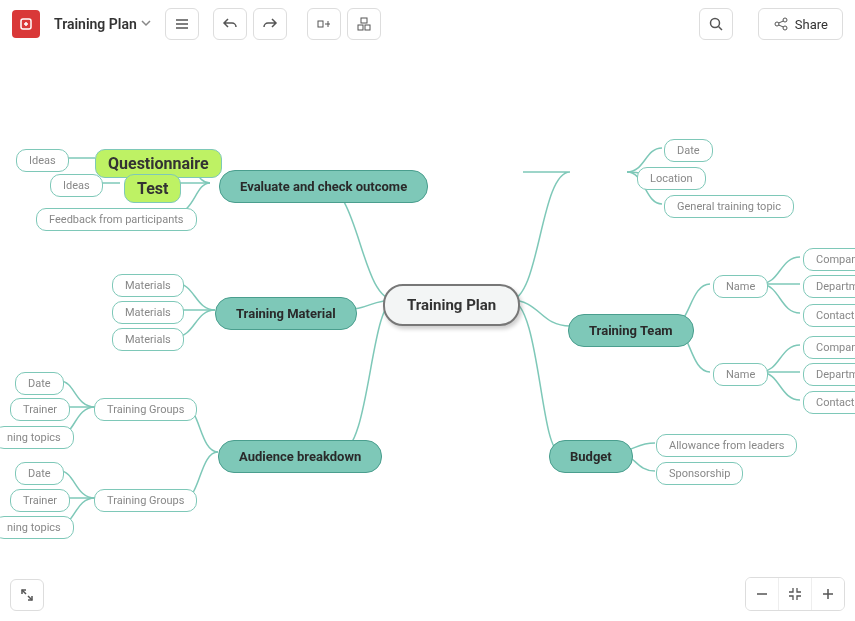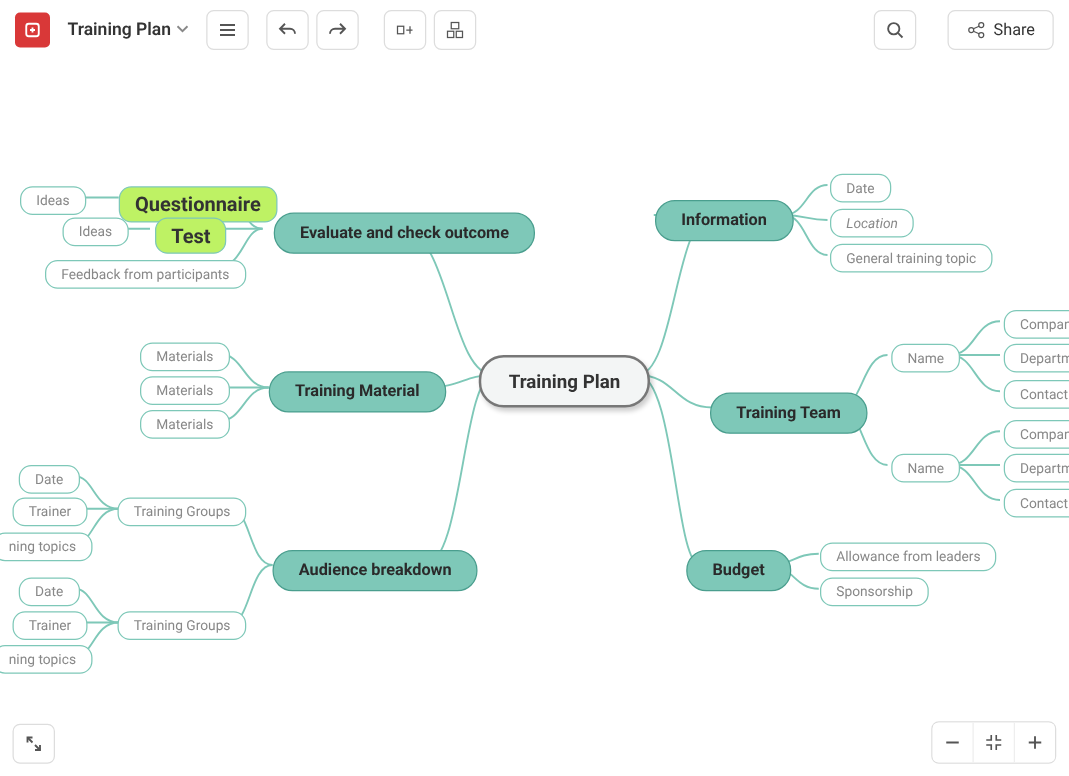--- a/index.html
+++ b/index.html
@@ -157,23 +157,20 @@
   <div class="node node-main" style="left:219px; top:170px;">
       <span>Evaluate and check outcome</span>
     </div>
   <div class="node node-main" style="left:215px; top:297px;">
       <span>Training Material</span>
     </div>
   <div class="node node-main" style="left:218px; top:440px;justify-content:flex-end;">
       <span>Audience breakdown</span>
     </div>
 
-  <div class="node node-main" style="left:524px; top:160px;">
-      <span>Information</span>
-    </div>
   <div class="node node-main" style="left:549px; top:440px;">
       <span>Budget</span>
     </div>
   <div class="node node-main" style="left:568px; top:314px;">
       <span>Training Team</span>
     </div>
 
   <div class="node node-subb" style="left:95px; top:149px;">
       <span>Questionnaire</span>
     </div>
@@ -221,21 +218,21 @@
   <div class="node node-sub" style="left:10px; top:489px;">
       <span>Trainer</span>
     </div>
   <div class="node node-sub" style="left:-6px; top:516px;">
       <span>ning topics</span>
     </div>
 
   <div class="node node-sub" style="left:664px; top:139px;">
       <span>Date</span>
     </div>
-  <div class="node node-sub" style="left:664px; top:167px;font-style:italic;">
+  <div class="node node-sub" style="left:637px; top:167px;">
       <span>Location</span>
     </div>
   <div class="node node-sub" style="left:664px; top:195px;text-align:right;">
       <span>General training topic</span>
     </div>
 
   <div class="node node-sub" style="left:713px; top:275px;">
       <span>Name</span>
     </div>
   <div class="node node-sub" style="left:713px; top:363px;">

